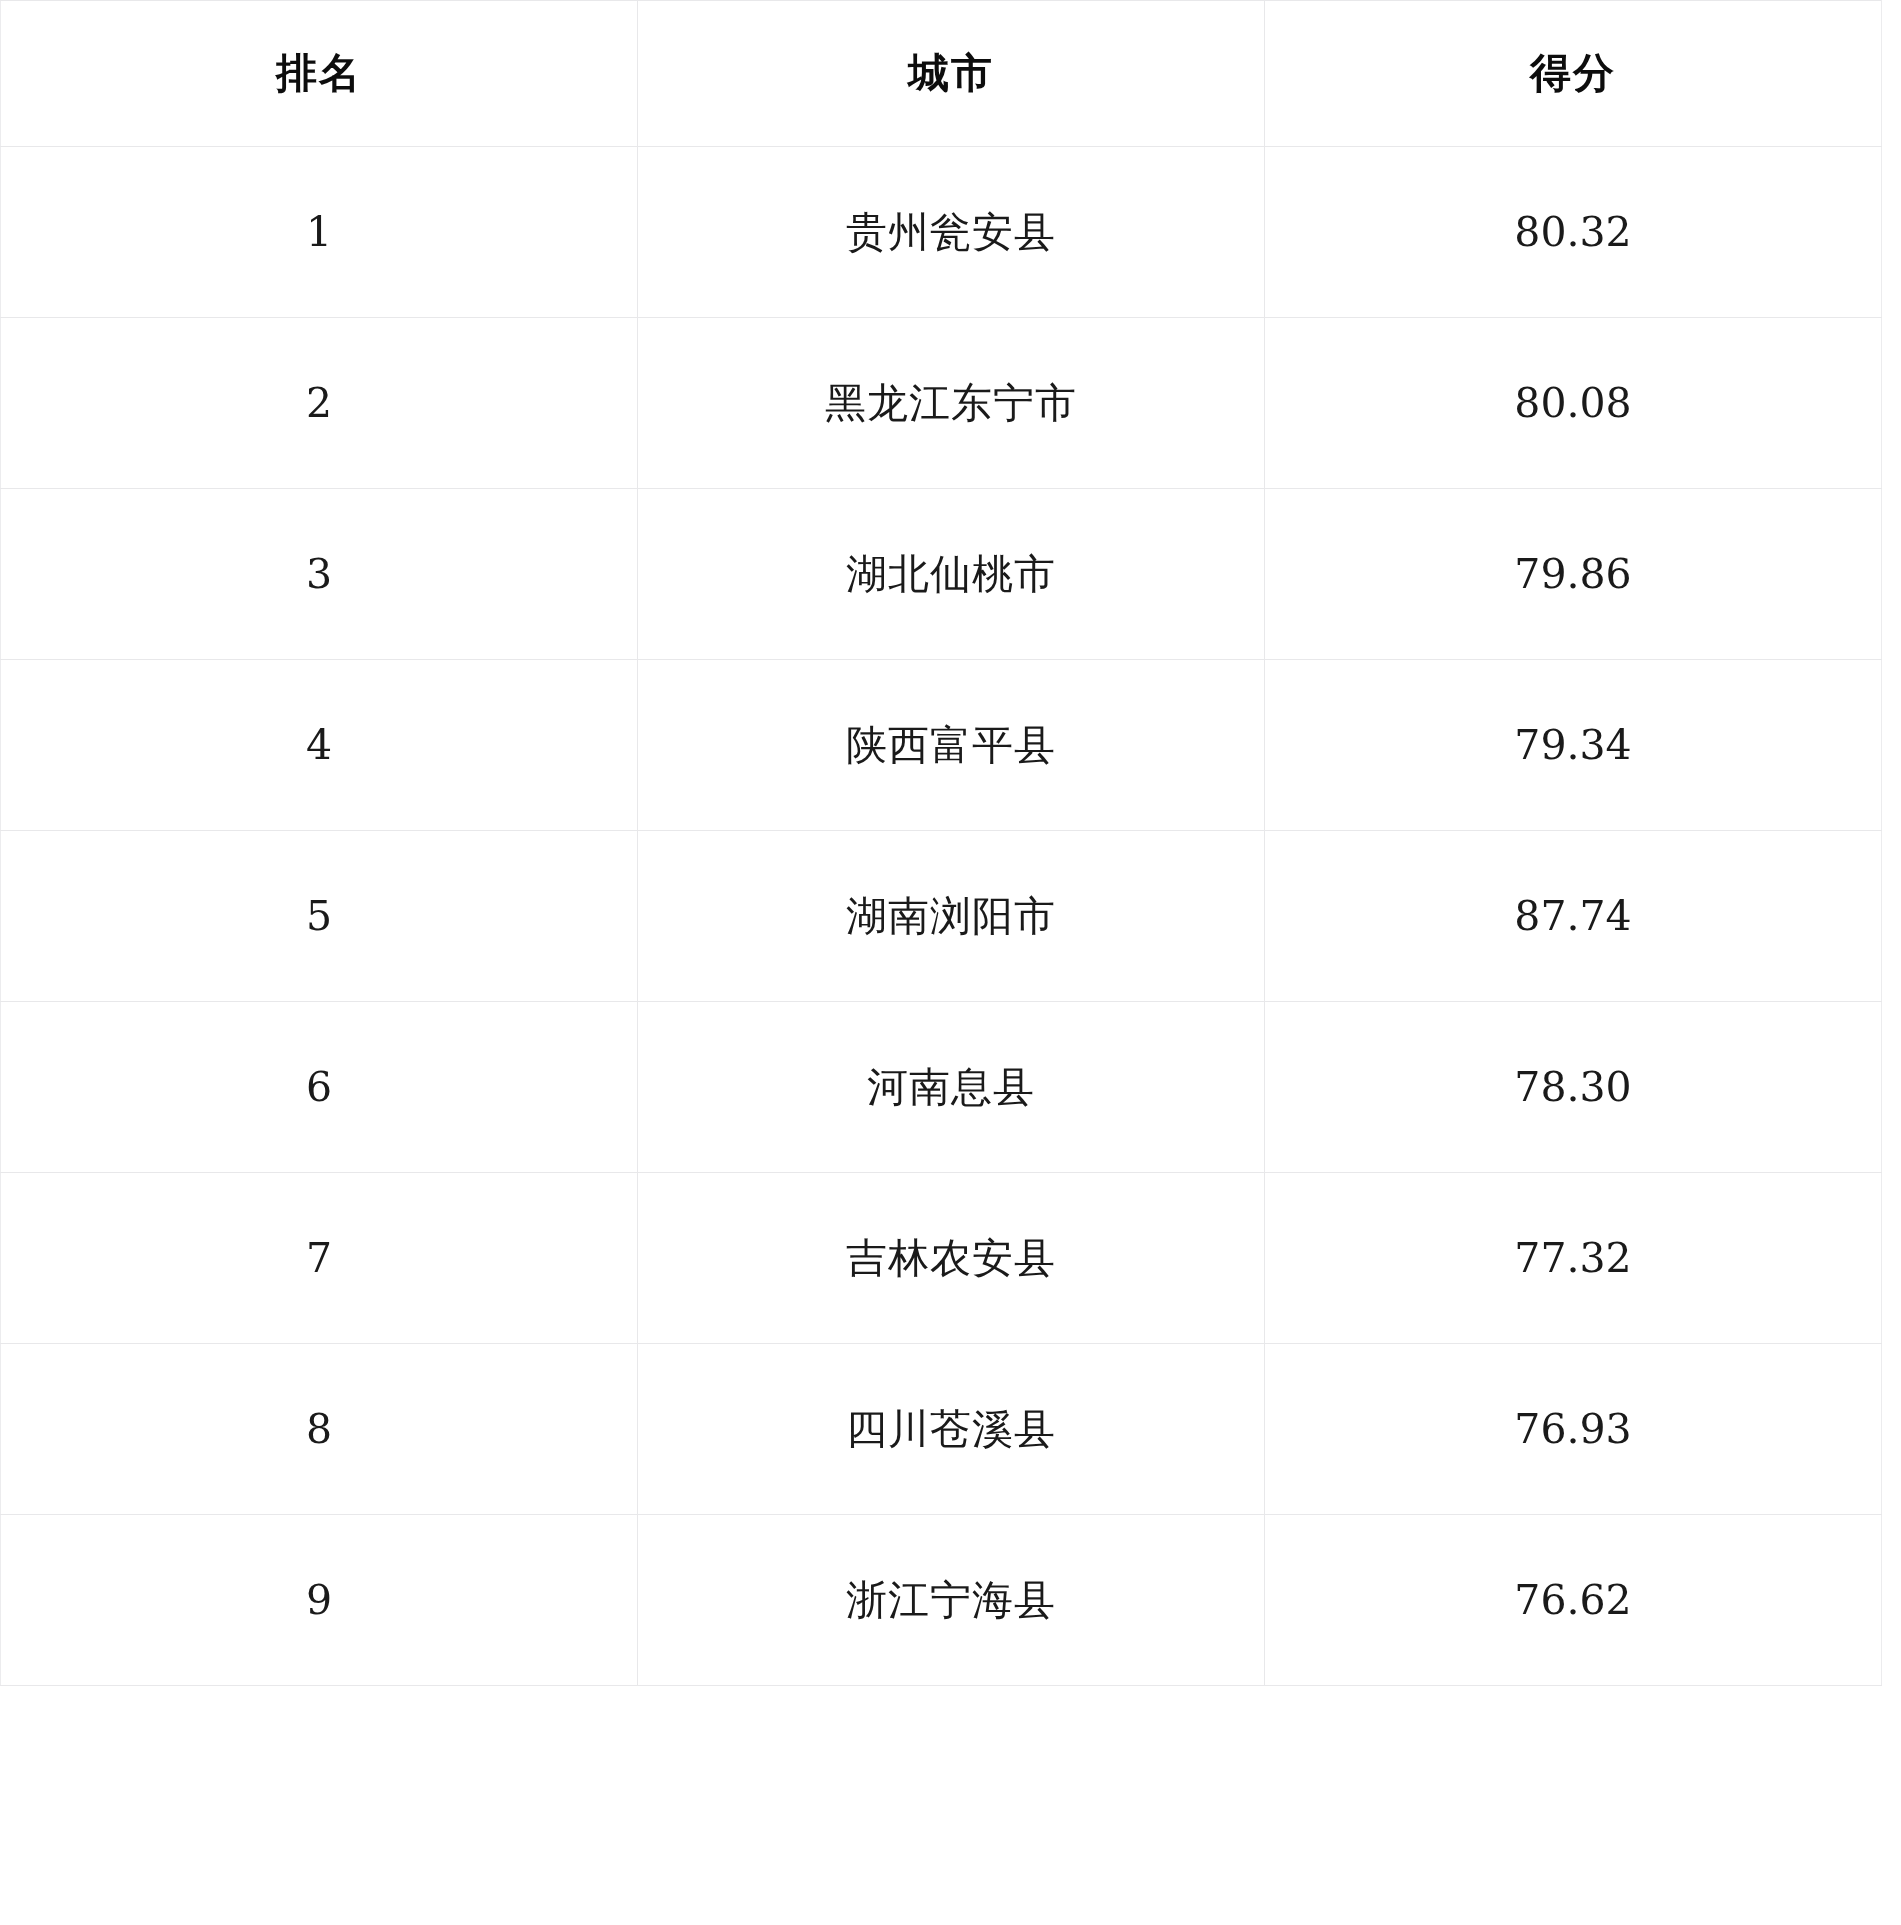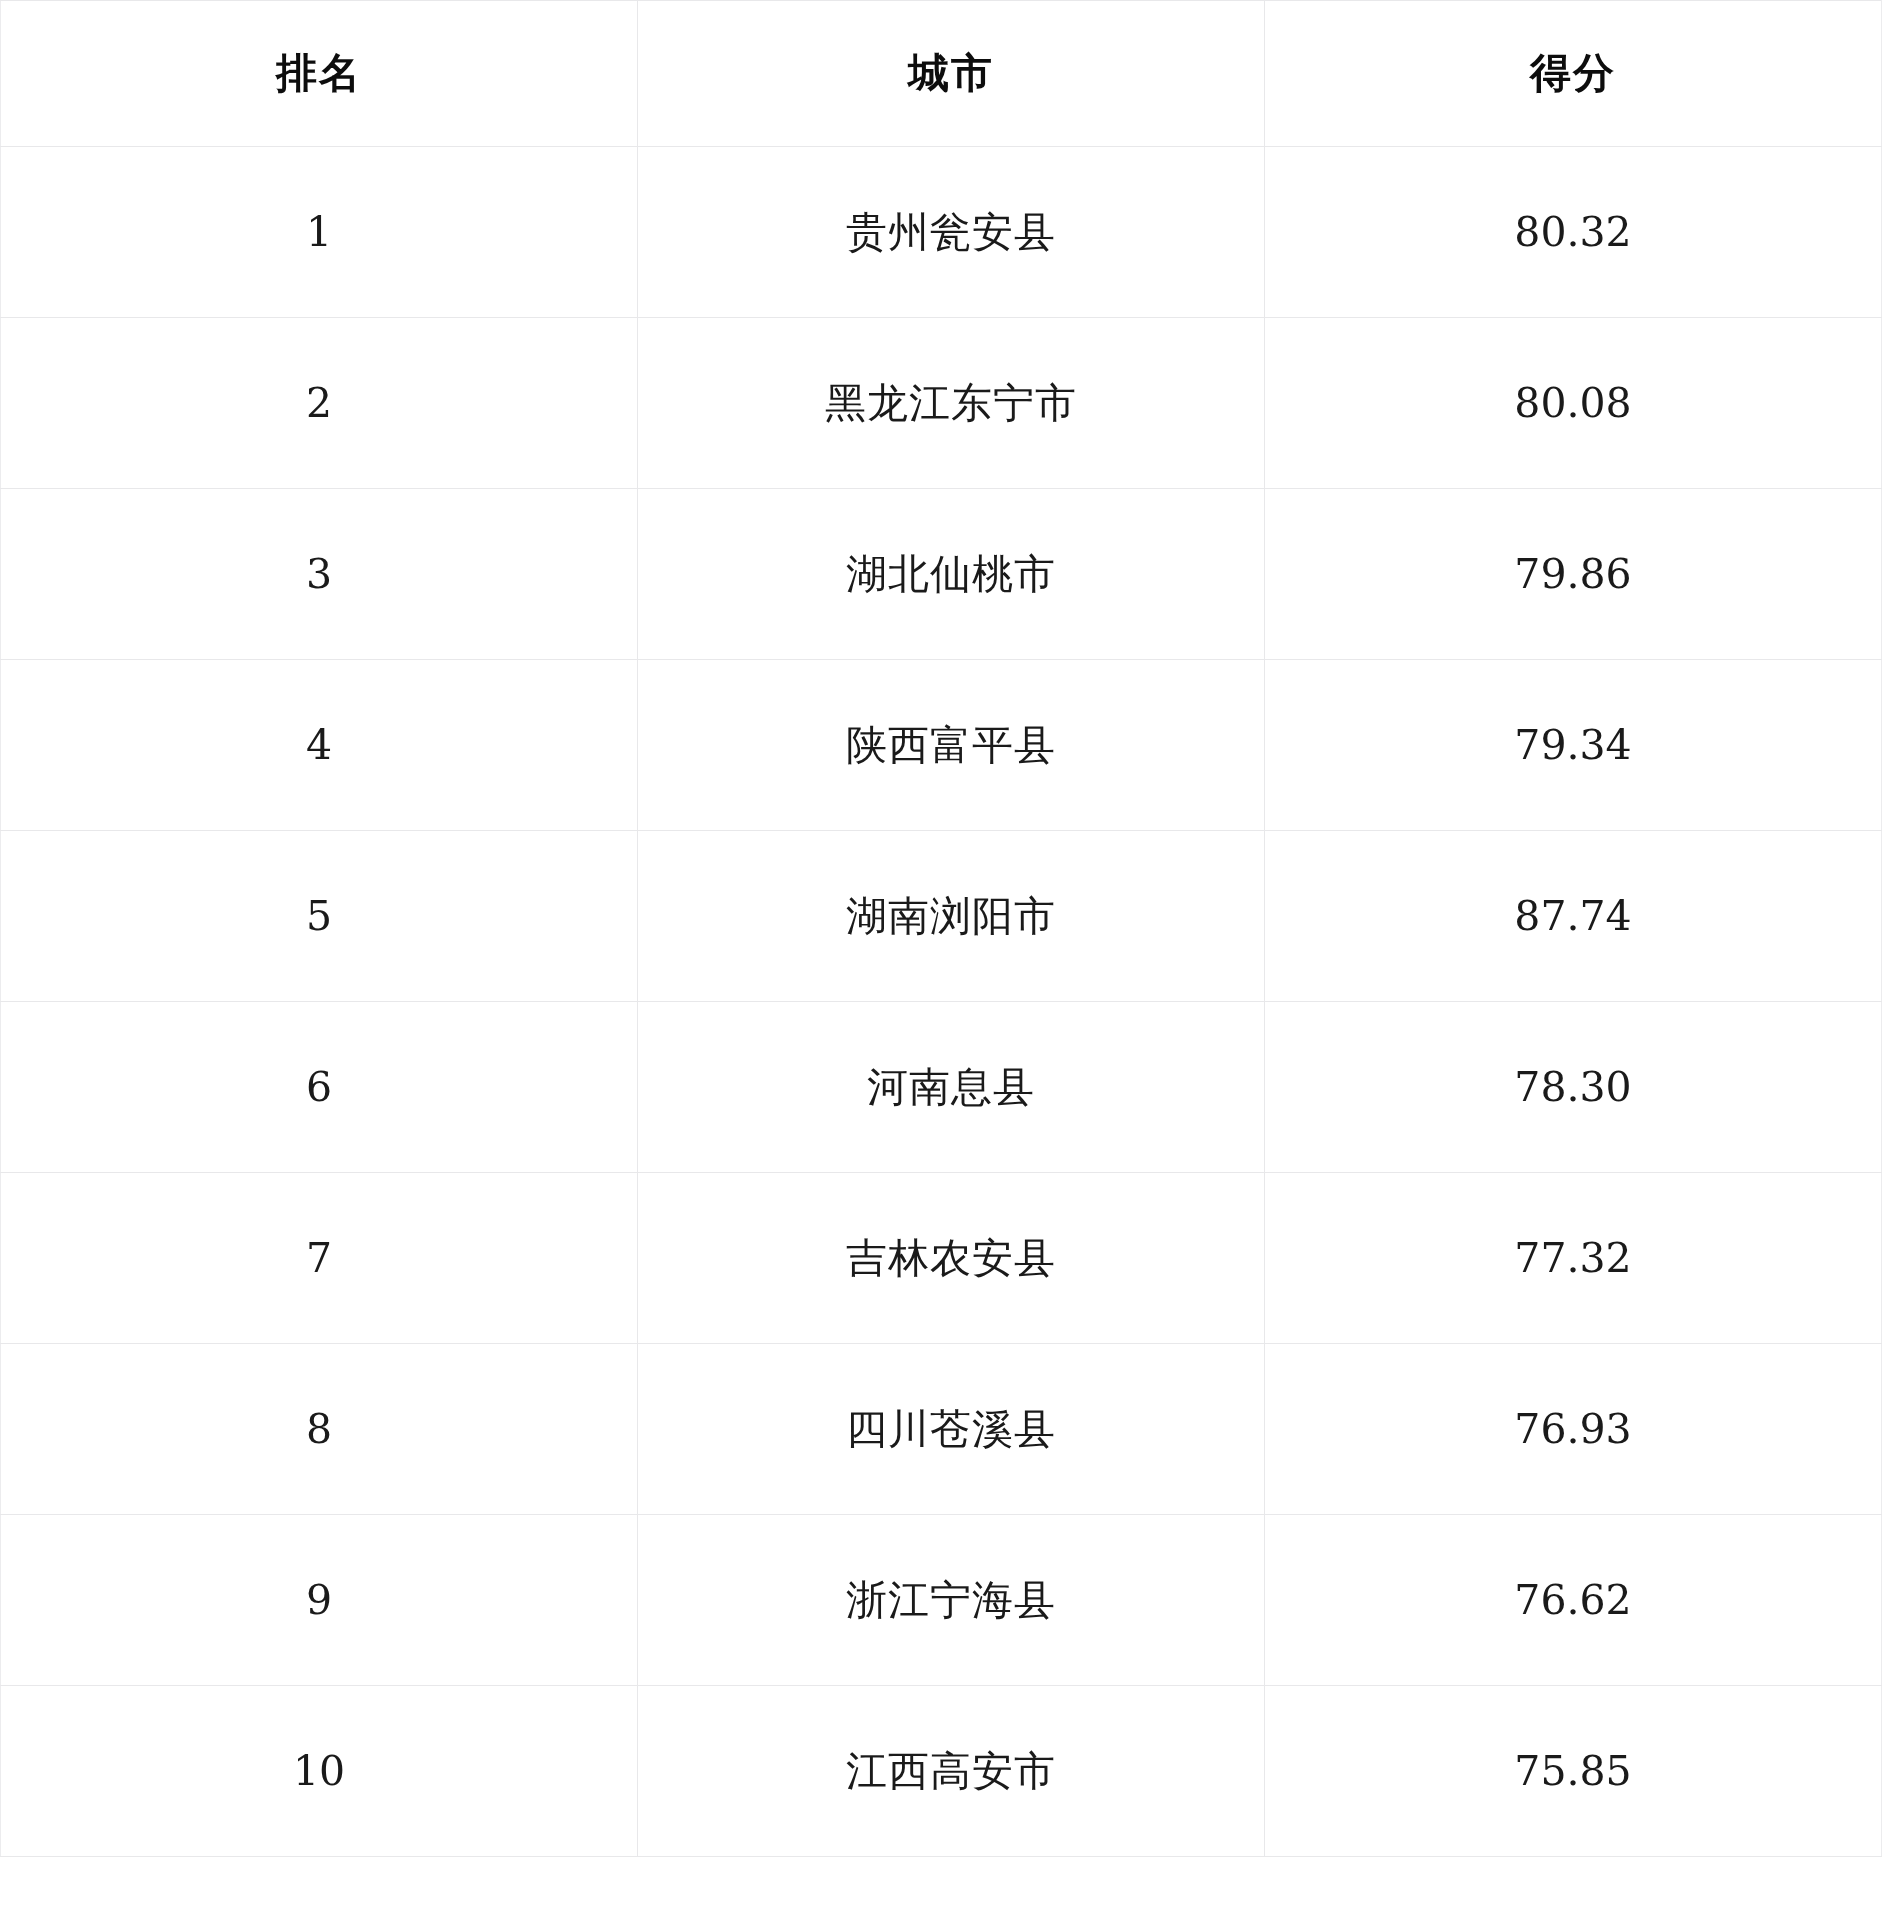--- a/index.html
+++ b/index.html
@@ -117,21 +117,16 @@
       <tr>
         <td class="rank-cell">8</td>
         <td class="city-cell">四川苍溪县</td>
         <td class="score-cell">76.93</td>
       </tr>
       <tr>
         <td class="rank-cell">9</td>
         <td class="city-cell">浙江宁海县</td>
         <td class="score-cell">76.62</td>
       </tr>
-      <tr>
-        <td class="rank-cell">10</td>
-        <td class="city-cell">江西高安市</td>
-        <td class="score-cell">75.85</td>
-      </tr>
     </tbody>
   </table>
 </div>
 
 
 </body></html>

